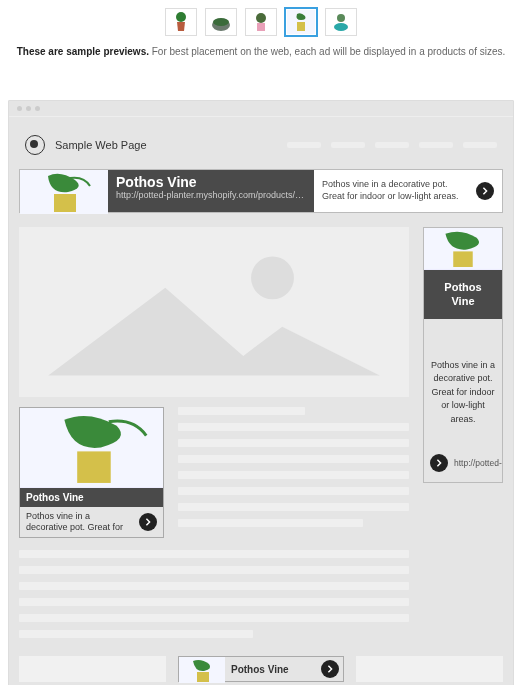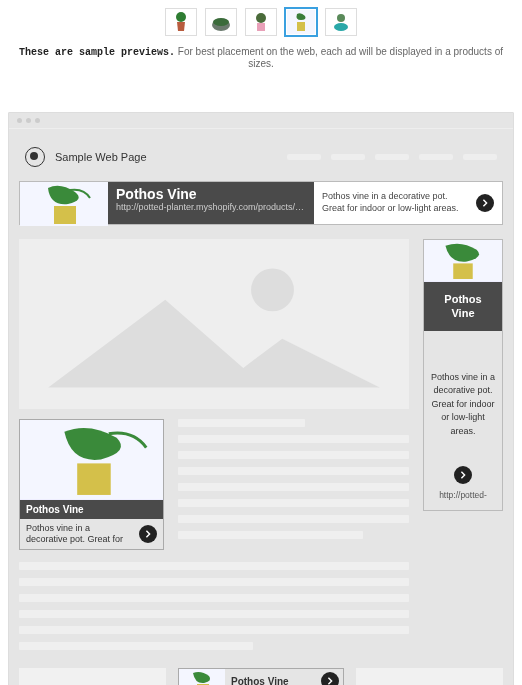--- a/index.html
+++ b/index.html
@@ -7,21 +7,21 @@
   .wrap { width: 522px; margin: 0 auto; padding: 0 8px; }
 
   
   .thumbs { display: flex; justify-content: center; gap: 8px; margin: 8px 0 10px; }
   .thumb { width: 32px; height: 28px; border: 1px solid #ddd; display: flex; align-items: center; justify-content: center; background: #fff; cursor: pointer; }
   .thumb.selected { border: 1px solid #3aa0e0; box-shadow: 0 0 0 1px #3aa0e0; }
   .thumb svg { width: 28px; height: 24px; }
 
   
   .note { text-align: center; font-size: 10px; color: #666; margin-bottom: 14px; }
-  .note b { color: #222; font-weight: 600; font-family: Liberation Mono, monospace; }
+  .note b { color: #222; font-weight: 600; }
 
   
   .window { border: 1px solid #ddd; border-radius: 1px; background: #e5e5e5; margin-top: 43px; }
   .titlebar { height: 16px; display: flex; align-items: center; padding: 0 8px; border-bottom: 1px solid #eee; gap: 4px; }
   .dot { width: 5px; height: 5px; border-radius: 50%; background: #ccc; }
 
   .pagehead { display: flex; align-items: center; padding: 18px 16px 14px; gap: 10px; }
   .logo { width: 20px; height: 20px; border: 1.5px solid #333; border-radius: 50%; position: relative; }
   .logo::after { content: ""; position: absolute; width: 8px; height: 8px; background: #333; border-radius: 50%; top: 4px; left: 4px; }
   .pagetitle { font-size: 11px; color: #333; }
@@ -58,21 +58,21 @@
 
   .lines { flex: 1; }
   .lines > div, .fulllines > div { height: 8px; background: #efefef; margin-bottom: 8px; border-radius: 1px; }
   .fulllines { margin-top: 12px; }
 
   
   .sky { border: 1px solid #bbb; }
   .sky .simg { height: 42px; background: #eef; position: relative; }
   .sky .st { background: #4a4a4a; color: #fff; text-align: center; font-weight: 700; font-size: 11px; padding: 10px 4px; line-height: 1.3; }
   .sky .sd { font-size: 9px; text-align: center; padding: 40px 6px 28px; line-height: 1.5; color: #333; }
-  .sky .sb { display: flex; flex-direction: column; align-items: center; padding: 0 6px 10px; gap: 6px; }
+  .sky .sb { display: flex; flex-direction: row; align-items: center; padding: 0 6px 10px; gap: 6px; }
   .sky .sb .su { font-size: 8.5px; color: #555; text-align: center; }
 
   
   .brow { display: flex; gap: 12px; margin-top: 10px; }
   .bph { flex: 1; height: 26px; background: #f1f1f1; }
   .bad { width: 166px; height: 26px; border: 1px solid #aaa; display: flex; align-items: center; }
   .bad .bimg { width: 46px; height: 100%; background: #eef; position: relative; }
   .bad .bt { flex: 1; font-size: 10px; font-weight: 600; padding: 0 6px; }
 
   

